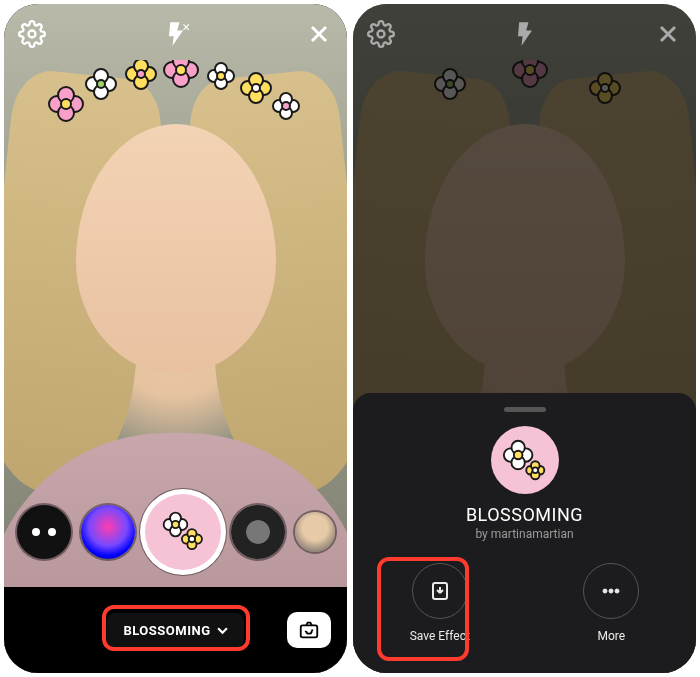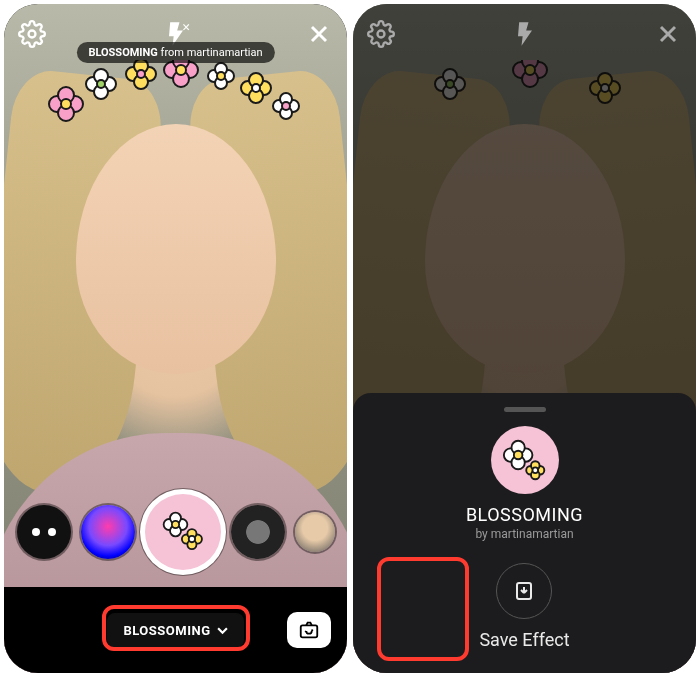--- a/index.html
+++ b/index.html
@@ -133,21 +133,21 @@
     overflow:hidden;
   }
   .avatar svg{width:70%;height:70%;}
   .sheet h2 { color:#fff; font-size:18px; font-weight:400; margin-top:10px; letter-spacing:.5px; }
   .byline { color:#9a9a9a; font-size:12px; margin-top:2px; }
   .actions {
     display:flex; width:100%; justify-content:space-around; margin-top:22px;
   }
   .action {
     display:flex; flex-direction:column; align-items:center; gap:10px;
-    color:#eaeaea; font-size:18px;
+    color:#eaeaea; font-size:12px;
   }
   .circle {
     width:56px; height:56px; border-radius:50%; border:1px solid #555;
     display:flex; align-items:center; justify-content:center;
   }
   .circle svg{width:24px;height:24px;stroke:#eaeaea;}
   .anno.a2 { bottom:12px; left:24px; width:92px; height:104px; }
 </style>
 </head>
 <body>
@@ -232,25 +232,20 @@
           <text x="17" y="9" font-size="9" fill="currentColor">✕</text>
         </svg>
     </span>
     <span class="icon">
       <svg viewBox="0 0 24 24" fill="none" stroke="currentColor" stroke-width="2.5">
           <path d="M18 6 6 18M6 6l12 12"></path>
         </svg>
     </span>
   </div>
 
-  <div class="pill">
-    <strong>BLOSSOMING</strong>
-    <span>from</span>
-    <span>martinamartian</span>
-  </div>
 
   <div class="effect-strip">
     <div class="ef eyes"></div>
     <div class="ef thermal"></div>
     <div class="ef selected">
       <svg viewBox="0 0 50 50">
           <g stroke="#1a1a1a" stroke-width="2">
         <g transform="translate(17,17)">
               <circle cx="-7" r="6" fill="#fff"></circle>
               <circle cx="7" r="6" fill="#fff"></circle>
@@ -378,17 +373,27 @@
     <div class="actions">
       <div class="action">
         <div class="circle">
             <svg viewBox="0 0 24 24" fill="none" stroke-width="2">
               <rect x="5" y="4" width="14" height="16" rx="2"></rect>
               <path d="M12 8v6m0 0-3-3m3 3 3-3"></path>
             </svg>
           </div>
         <span>Save Effect</span>
       </div>
+      <div class="action">
+        <div class="circle">
+            <svg viewBox="0 0 24 24" fill="#eaeaea">
+              <circle cx="6" cy="12" r="2"></circle>
+              <circle cx="12" cy="12" r="2"></circle>
+              <circle cx="18" cy="12" r="2"></circle>
+            </svg>
+          </div>
+        <span>More</span>
+      </div>
     </div>
   </div>
 
   <div class="anno a2"></div>
 </div>
 
 </body></html>

